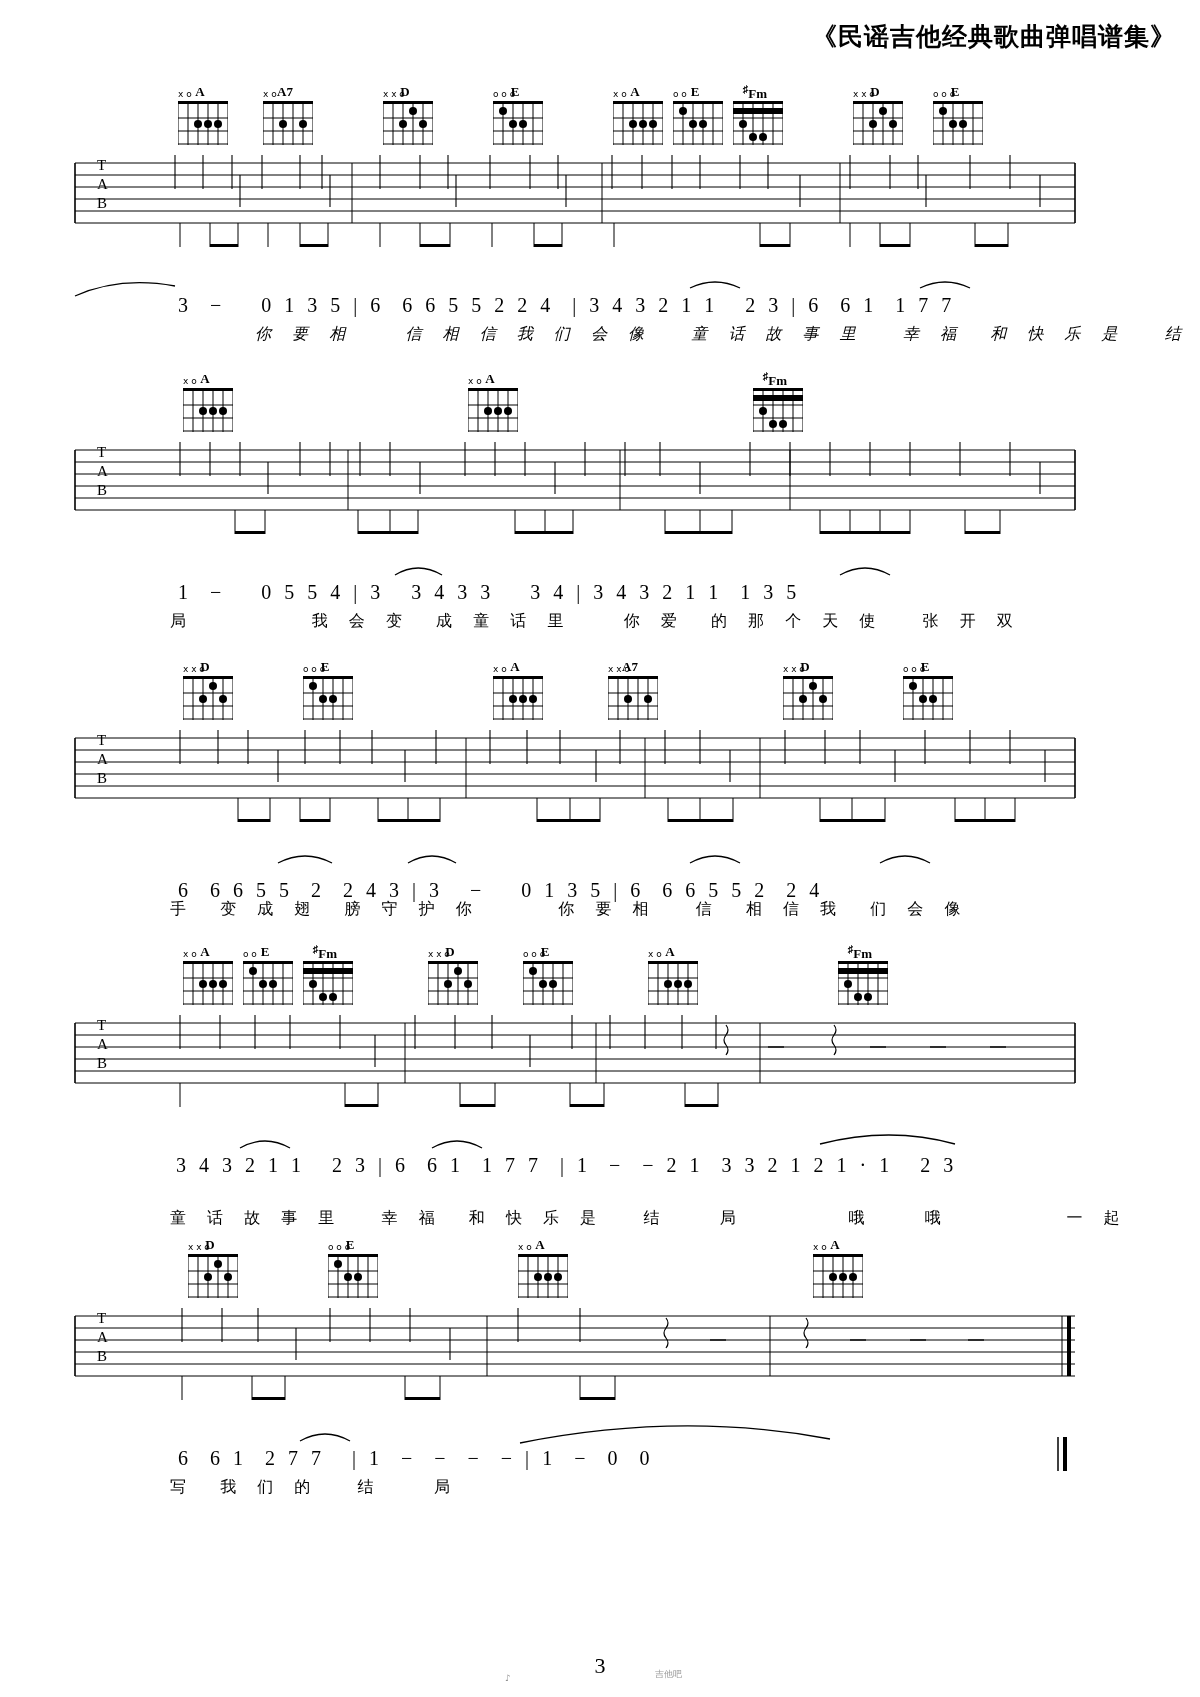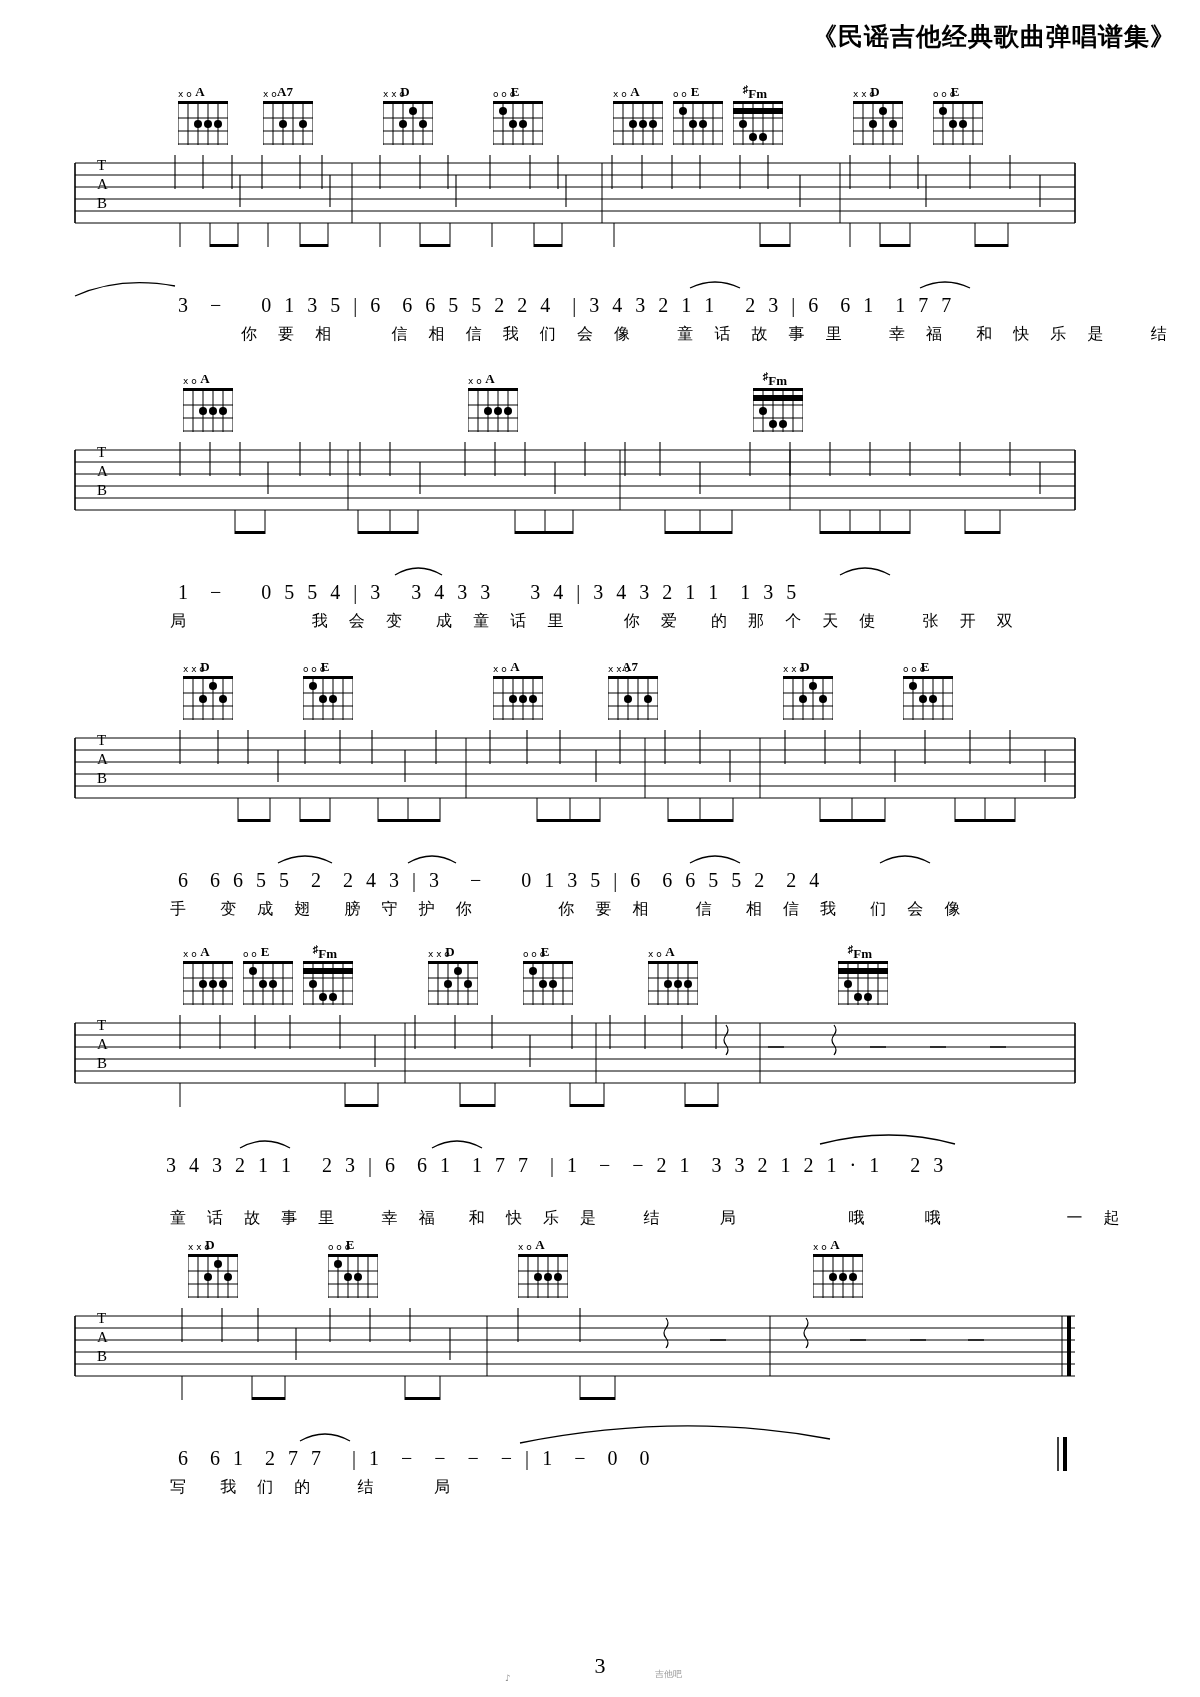--- a/index.html
+++ b/index.html
@@ -323,21 +323,21 @@
       </g>
     </svg>
 
     <div class="melody" style="top:195px;">
       <svg width="1200" height="40" style="position:absolute;top:-16px;left:0;">
         <path d="M75,32 Q120,12 175,22" stroke="#000" fill="none" stroke-width="1.3"></path>
         <path d="M690,24 Q715,12 740,24" stroke="#000" fill="none" stroke-width="1.3"></path>
         <path d="M920,24 Q945,12 970,24" stroke="#000" fill="none" stroke-width="1.3"></path>
       </svg>
       <div class="notes" style="left:170px;top:14px;letter-spacing:4px;">3  −    0 1 3 5 | 6  6 6 5 5 2 2 4  | 3 4 3 2 1 1   2 3 | 6  6 1  1 7 7</div>
-      <div class="lyrics" style="left:241px;top:44px;letter-spacing:8px;">你 要 相    信 相 信 我 们 会 像   童 话 故 事 里   幸 福  和 快 乐 是   结</div>
+      <div class="lyrics" style="left:255px;top:44px;letter-spacing:8px;font-style:italic;">你 要 相    信 相 信 我 们 会 像   童 话 故 事 里   幸 福  和 快 乐 是   结</div>
     </div>
   </div>
 
   <div class="system" style="top:372px;">
     <div class="chord" style="left:175px;top:0;width:60px;height:60px;">
       <div class="cname">A</div>
       <div class="marks">x o</div>
       <svg class="grid" width="50" height="44">
         <rect x="0" y="0" width="50" height="3" fill="#000"></rect>
         <line x1="0" y1="3" x2="0" y2="44" stroke="#000"></line>
@@ -670,21 +670,21 @@
       </g>
     </svg>
 
     <div class="melody" style="top:195px;">
       <svg width="1200" height="40" style="position:absolute;top:-16px;left:0;">
         <path d="M278,24 Q305,10 332,24" stroke="#000" fill="none" stroke-width="1.3"></path>
         <path d="M408,24 Q432,10 456,24" stroke="#000" fill="none" stroke-width="1.3"></path>
         <path d="M690,24 Q715,10 740,24" stroke="#000" fill="none" stroke-width="1.3"></path>
         <path d="M880,24 Q905,10 930,24" stroke="#000" fill="none" stroke-width="1.3"></path>
       </svg>
-      <div class="notes" style="left:170px;top:14px;letter-spacing:4px;">6  6 6 5 5  2  2 4 3 | 3   −    0 1 3 5 | 6  6 6 5 5 2  2 4</div>
+      <div class="notes" style="left:170px;top:24px;letter-spacing:4px;">6  6 6 5 5  2  2 4 3 | 3   −    0 1 3 5 | 6  6 6 5 5 2  2 4</div>
       <div class="lyrics" style="left:170px;top:44px;letter-spacing:8px;">手  变 成 翅  膀 守 护 你      你 要 相   信  相 信 我  们 会 像</div>
     </div>
   </div>
 
   <div class="system" style="top:945px;">
     <div class="chord" style="left:175px;top:0;width:60px;height:60px;">
       <div class="cname">A</div>
       <div class="marks">x o</div>
       <svg class="grid" width="50" height="44">
         <rect x="0" y="0" width="50" height="3" fill="#000"></rect>
@@ -880,21 +880,21 @@
           <rect x="685" y="89" width="33" height="3"></rect>
       </g>
     </svg>
 
     <div class="melody" style="top:195px;">
       <svg width="1200" height="40" style="position:absolute;top:-16px;left:0;">
         <path d="M240,24 Q265,10 290,24" stroke="#000" fill="none" stroke-width="1.3"></path>
         <path d="M432,24 Q457,10 482,24" stroke="#000" fill="none" stroke-width="1.3"></path>
         <path d="M820,20 Q890,2 955,20" stroke="#000" fill="none" stroke-width="1.3"></path>
       </svg>
-      <div class="notes" style="left:158px;top:14px;letter-spacing:4px;">3 4 3 2 1 1   2 3 | 6  6 1  1 7 7  | 1  −  − 2 1  3 3 2 1 2 1 · 1   2 3</div>
+      <div class="notes" style="left:168px;top:14px;letter-spacing:4px;">3 4 3 2 1 1   2 3 | 6  6 1  1 7 7  | 1  −  − 2 1  3 3 2 1 2 1 · 1   2 3</div>
       <div class="lyrics" style="left:170px;top:44px;letter-spacing:8px;margin-top:24px;">童 话 故 事 里   幸 福  和 快 乐 是   结    局        哦    哦         一 起</div>
     </div>
   </div>
 
   <div class="system" style="top:1238px;">
     <div class="chord" style="left:180px;top:0;width:60px;height:60px;">
       <div class="cname">D</div>
       <div class="marks">x x o</div>
       <svg class="grid" width="50" height="44">
         <rect x="0" y="0" width="50" height="3" fill="#000"></rect>

